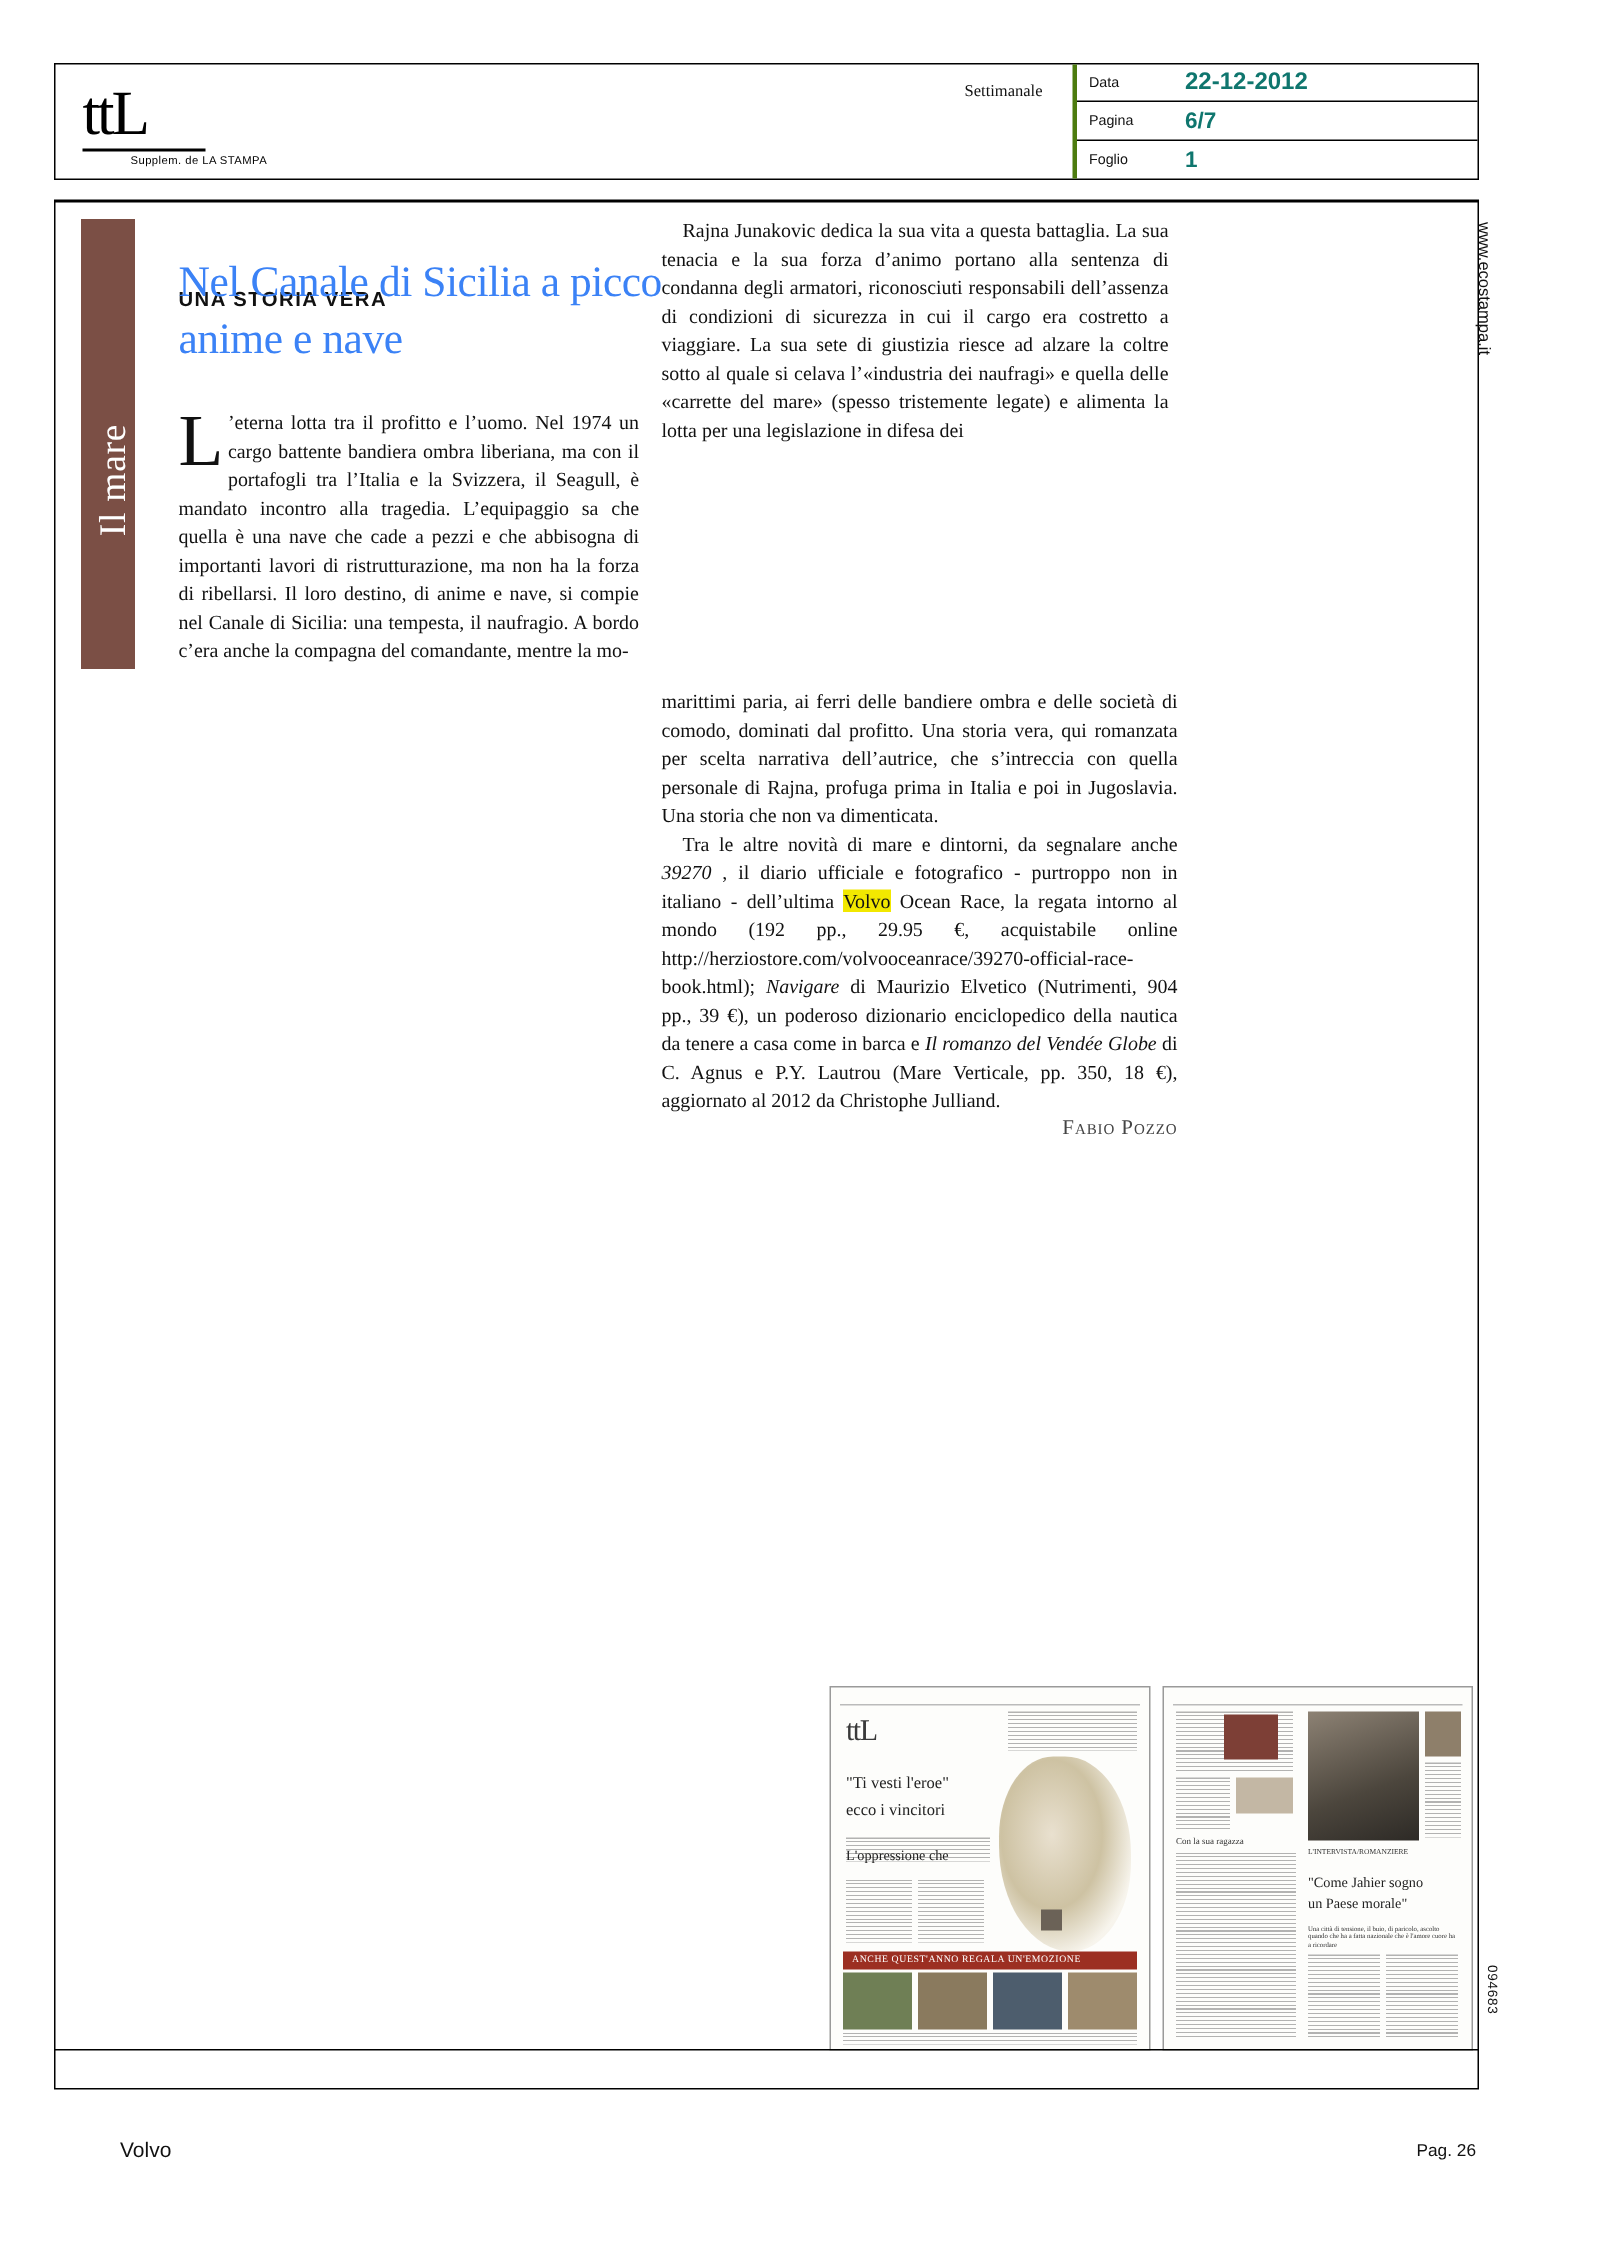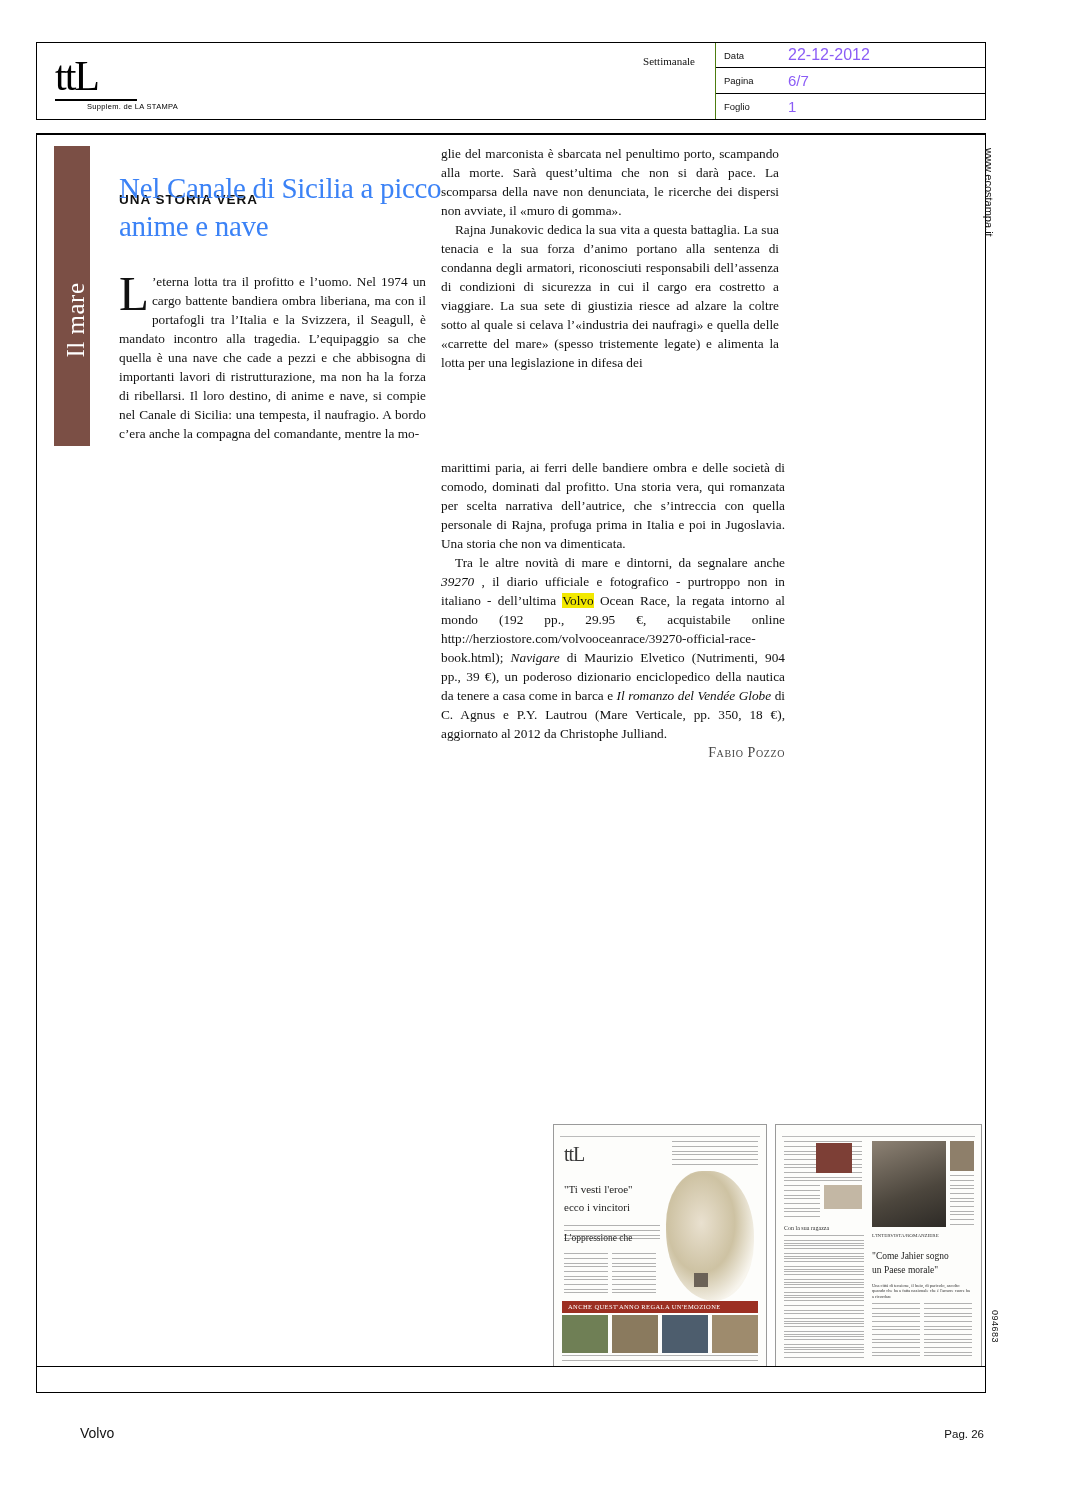--- a/index.html
+++ b/index.html
@@ -73,21 +73,21 @@
     font-size: 11px;
     color: #111;
   }
 
   .meta-table {
     position: absolute;
     right: 0;
     top: 0;
     width: 270px;
     height: 76px;
-    border-left: 1px solid #4d7c0f;
+    border-left: 3px solid #4d7c0f;
     box-sizing: border-box;
     margin-left: 12px;
   }
   .meta-row {
     height: 25.3px;
     border-bottom: 1px solid #000;
     display: flex;
     align-items: center;
     box-sizing: border-box;
   }
@@ -95,23 +95,23 @@
   .meta-label {
     width: 66px;
     font-family: "Liberation Sans", sans-serif;
     font-size: 9.5px;
     padding-left: 8px;
     color: #111;
     box-sizing: border-box;
   }
   .meta-value {
     font-family: "Liberation Sans", sans-serif;
-    font-weight: normal;
+    font-weight: bold;
     font-size: 16px;
-    color: #8b5cf6;
+    color: #0f766e;
     padding-left: 6px;
   }
   .meta-value.small { font-size: 15px; }
 
   
   .clip-frame {
     position: absolute;
     left: 36px;
     top: 133px;
     width: 950px;
@@ -418,21 +418,20 @@
   </div>
 
   <div class="kicker">UNA STORIA VERA</div>
   <div class="headline">Nel Canale di Sicilia a picco anime e nave</div>
 
   <div class="col" id="col1">
     <p class="noindent"><span class="dropcap">L</span><span>’eterna lotta tra il profitto e l’uomo. Nel 1974 un cargo battente bandiera ombra liberiana, ma con il portafogli tra l’Italia e la Svizzera, il Seagull, è mandato incontro alla tragedia. L’equipaggio sa che quella è una nave che cade a pezzi e che abbisogna di importanti lavori di ristrutturazione, ma non ha la forza di ribellarsi. Il loro destino, di anime e nave, si compie nel Canale di Sicilia: una tempesta, il naufragio. A bordo c’era anche la compagna del comandante, mentre la mo-</span></p>
   </div>
 
   <div class="col" id="col2a">
-    <p class="noindent">glie del marconista è sbarcata nel penultimo porto, scampando alla morte. Sarà quest’ultima che non si darà pace. La scomparsa della nave non denunciata, le ricerche dei dispersi non avviate, il «muro di gomma».</p>
     <p>Rajna Junakovic dedica la sua vita a questa battaglia. La sua tenacia e la sua forza d’animo portano alla sentenza di condanna degli armatori, riconosciuti responsabili dell’assenza di condizioni di sicurezza in cui il cargo era costretto a viaggiare. La sua sete di giustizia riesce ad alzare la coltre sotto al quale si celava l’«industria dei naufragi» e quella delle «carrette del mare» (spesso tristemente legate) e alimenta la lotta per una legislazione in difesa dei</p>
   </div>
 
   <div class="col" id="col2b">
     <p class="noindent">marittimi paria, ai ferri delle bandiere ombra e delle società di comodo, dominati dal profitto. Una storia vera, qui romanzata per scelta narrativa dell’autrice, che s’intreccia con quella personale di Rajna, profuga prima in Italia e poi in Jugoslavia. Una storia che non va dimenticata.</p>
     <p><span>Tra le altre novità di mare e dintorni, da segnalare anche </span><span class="ital">39270</span><span> , il diario ufficiale e fotografico - purtroppo non in italiano - dell’ultima </span><span class="hl">Volvo</span><span> Ocean Race, la regata intorno al mondo (192 pp., 29.95 €, acquistabile online http://herziostore.com/volvooceanrace/39270-official-race-book.html); </span><span class="ital">Navigare</span><span> di Maurizio Elvetico (Nutrimenti, 904 pp., 39 €), un poderoso dizionario enciclopedico della nautica da tenere a casa come in barca e </span><span class="ital">Il romanzo del Vendée Globe</span><span> di C. Agnus e P.Y. Lautrou (Mare Verticale, pp. 350, 18 €), aggiornato al 2012 da Christophe Julliand.</span></p>
   </div>
 
   <div class="byline">Fabio Pozzo</div>
 

